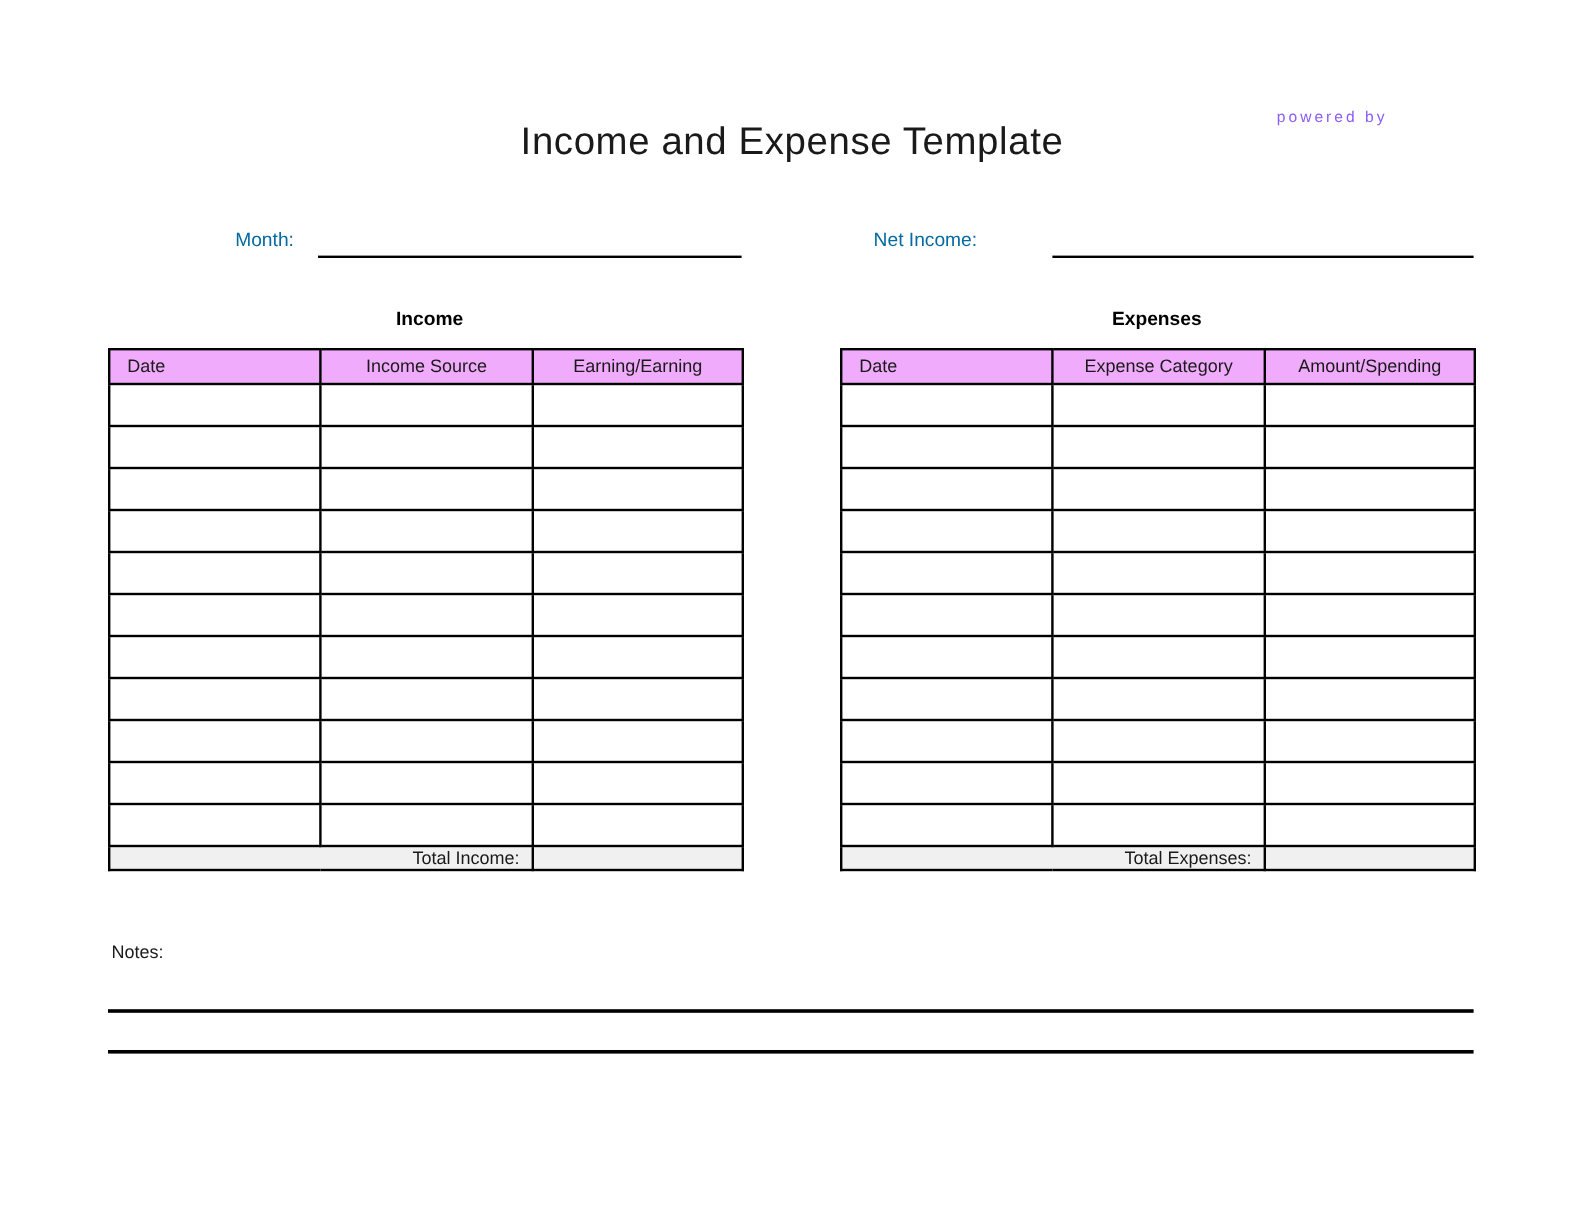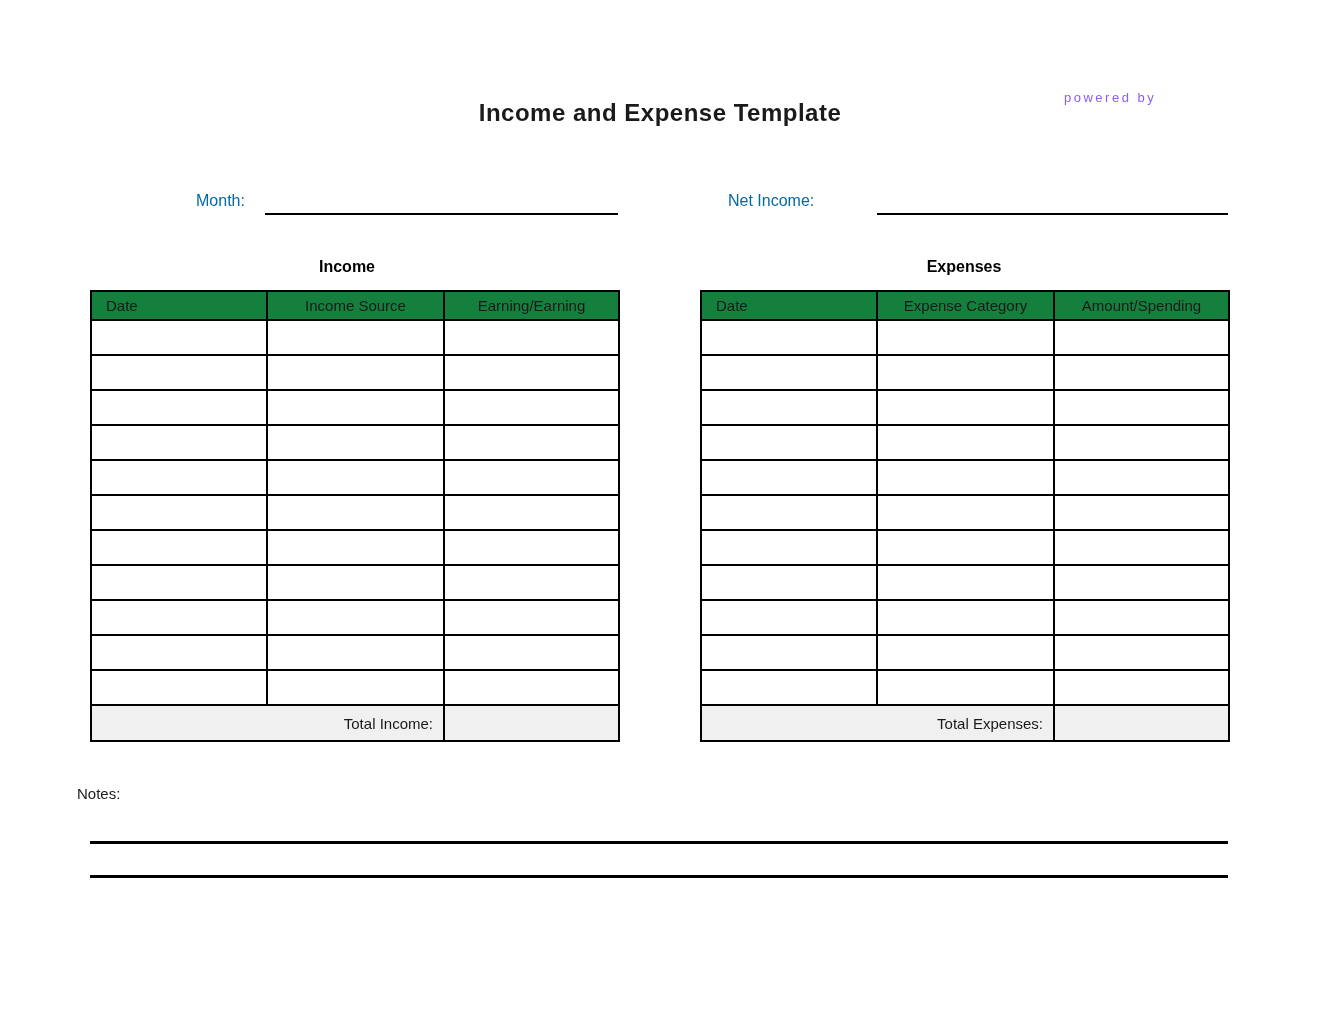--- a/index.html
+++ b/index.html
@@ -7,22 +7,22 @@
   body {
     position: relative;
     font-family: "Liberation Sans", "DejaVu Sans", sans-serif;
     color: #1a1a1a;
   }
 
   .page-title {
     position: absolute;
     top: 99px; left: 0; width: 1320px;
     text-align: center;
-    font-size: 24px;
-    font-weight: 700;
+    font-size: 32px;
+    font-weight: 400;
     color: #1a1a1a;
     letter-spacing: 0.5px;
   }
 
   .logo-block { position: absolute; top: 90px; left: 1050px; width: 180px; }
   .logo-tagline {
     display: block;
     padding-left: 14px;
     font-size: 13px;
     letter-spacing: 2.5px;
@@ -40,50 +40,50 @@
   .fill-line.net-income { top: 213px; left: 877px; width: 351px; }
 
   .section-title {
     position: absolute;
     top: 258px; width: 528px;
     text-align: center;
     font-size: 16px;
     font-weight: 700;
     color: #000;
   }
-  .section-title.income { left: 83px; }
+  .section-title.income { left: 94px; }
   .section-title.expenses { left: 700px; }
 
   table.data-table {
     position: absolute;
     top: 290px;
     width: 528px;
     border-collapse: collapse;
     table-layout: fixed;
   }
   table.data-table.income { left: 90px; }
   table.data-table.expenses { left: 700px; }
   table.data-table th, table.data-table td {
     border: 2px solid #000;
     font-weight: 400;
     font-size: 15px;
     color: #1a1a1a;
   }
   table.data-table thead tr { height: 29px; }
   table.data-table tbody tr { height: 35px; }
-  table.data-table tfoot tr { height: 36px; }
-  table.data-table th { background: #15803d; text-align: center; }
+  table.data-table tfoot tr { height: 20px; }
+  table.data-table th { background: #f0abfc; text-align: center; }
   table.data-table th.col-date { text-align: left; padding-left: 14px; }
   table.data-table col.c1 { width: 176px; }
   table.data-table col.c2 { width: 177px; }
   table.data-table col.c3 { width: 175px; }
   table.data-table tfoot td { background: #f0f0f0; }
   table.data-table tfoot td.total-label { text-align: right; padding-right: 10px; }
 
-  .notes-label { position: absolute; top: 785px; left: 77px; font-size: 15px; text-align: right; }
+  .notes-label { position: absolute; top: 785px; left: 93px; font-size: 15px; text-align: right; }
   .notes-line { position: absolute; left: 90px; width: 1138px; height: 3px; background: #000; }
   .notes-line.line-1 { top: 841px; }
   .notes-line.line-2 { top: 875px; }
 </style>
 </head>
 <body>
 
 <div class="page-title">Income and Expense Template</div>
 
 <div class="logo-block">

